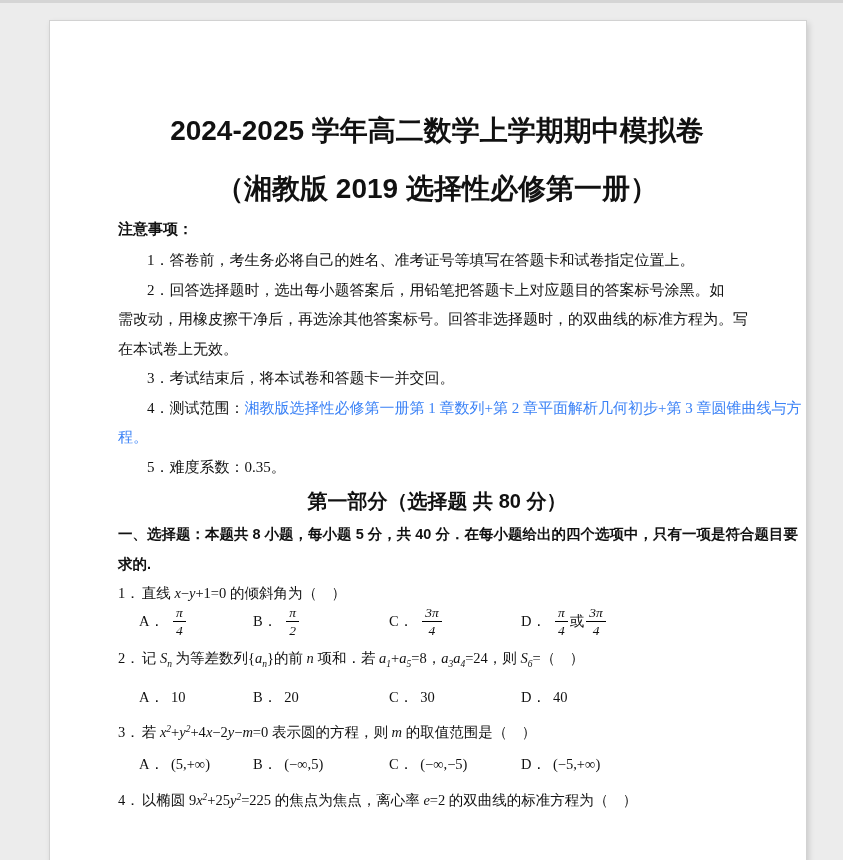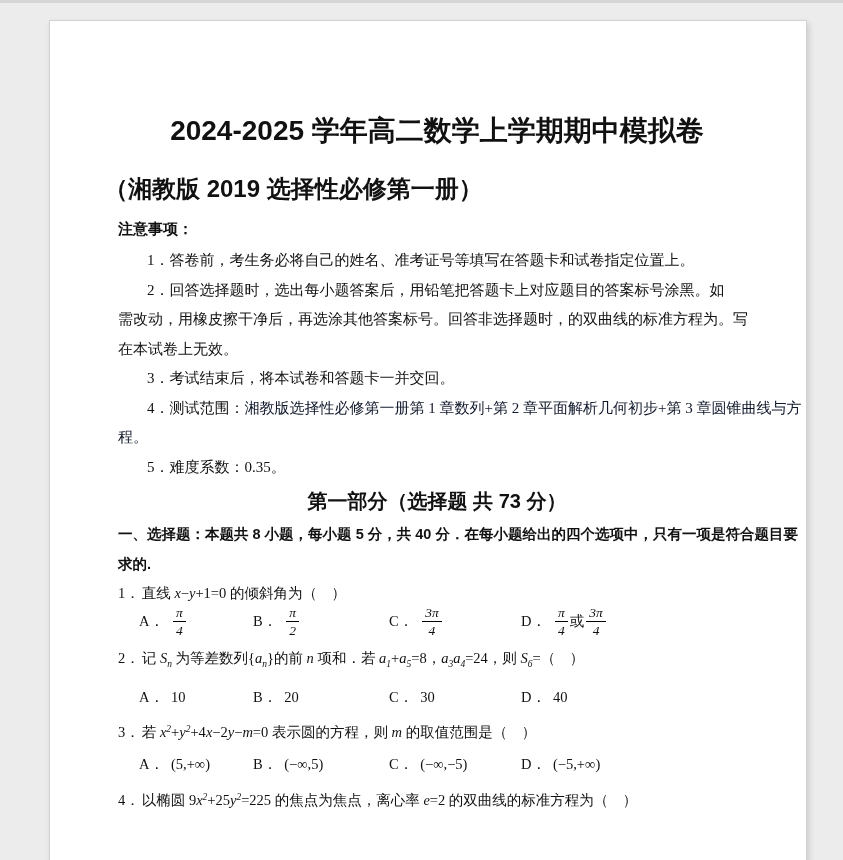--- a/index.html
+++ b/index.html
@@ -7,30 +7,30 @@
   body { font-family:"Liberation Serif","DejaVu Serif",serif; color:#111; }
   .canvas { position:absolute; inset:0; background:#ececec; }
   .top-strip { position:absolute; top:0; left:0; width:100%; height:3px; background:#d5d5d5; }
   .page { position:absolute; left:49px; top:20px; width:758px; height:1150px;
           background:#ffffff; border:1px solid #d2d2d2;
           box-shadow:2px 3px 6px rgba(0,0,0,0.14); }
   .content { padding:0 36px 0 68px; }
 
   .doc-title { margin:92px 0 0 -14px; text-align:center; font-size:28px; line-height:36px;
                font-weight:bold; font-family:"Liberation Sans","DejaVu Sans",sans-serif; }
-  .doc-subtitle { margin:22px 0 0 -14px; font-size:24px; line-height:36px;
+  .doc-subtitle { margin:22px 0 0 -14px; text-align:center; font-size:28px; line-height:36px;
                   font-weight:bold; font-family:"Liberation Sans","DejaVu Sans",sans-serif; }
   .exam-info { margin:21px 0 0 -14px; text-align:center; font-size:13.5px; line-height:18px;
                font-weight:bold; }
   .notice-heading { margin-top:12px; font-size:15px; line-height:20px; font-weight:bold;
                     font-family:"Liberation Sans","DejaVu Sans",sans-serif; }
   .notice-lines { margin-top:7px; }
   .notice-line { font-size:15px; line-height:29.5px; white-space:nowrap; }
   .notice-line.indent { padding-left:29px; }
-  .red { color:#0f172a; }
+  .red { color:#3b82f6; }
 
   .part-heading { margin:4px 0 0 -14px; text-align:center; font-size:20px; line-height:30px;
                   font-weight:bold; font-family:"Liberation Sans","DejaVu Sans",sans-serif; }
   .intro-lines { margin-top:4px; }
   .intro-line { font-size:14.5px; line-height:29.5px; font-weight:bold; white-space:nowrap;
                 font-family:"Liberation Sans","DejaVu Sans",sans-serif; }
 
   .q-stem { font-size:14.5px; line-height:29.5px; white-space:nowrap; }
   .q-num { margin-right:2px; font-family:"Liberation Serif",serif; }
   .mvar { font-family:"Liberation Serif",serif; font-style:italic; }
@@ -70,21 +70,21 @@
       <div class="notice-lines" id="notice-lines">
           <div class="notice-line indent"><span>1．答卷前，考生务必将自己的姓名、准考证号等填写在答题卡和试卷指定位置上。</span></div>
           <div class="notice-line indent"><span>2．回答选择题时，选出每小题答案后，用铅笔把答题卡上对应题目的答案标号涂黑。如</span></div>
           <div class="notice-line"><span>需改动，用橡皮擦干净后，再选涂其他答案标号。回答非选择题时，的双曲线的标准方程为。写</span></div>
           <div class="notice-line"><span>在本试卷上无效。</span></div>
           <div class="notice-line indent"><span>3．考试结束后，将本试卷和答题卡一并交回。</span></div>
           <div class="notice-line indent"><span>4．测试范围：</span><span class="red">湘教版选择性必修第一册第 1 章数列+第 2 章平面解析几何初步+第 3 章圆锥曲线与方</span></div>
           <div class="notice-line"><span class="red">程。</span></div>
           <div class="notice-line indent"><span>5．难度系数：0.35。</span></div>
         </div>
-      <div class="part-heading">第一部分（选择题 共 73 分）</div>
+      <div class="part-heading">第一部分（选择题 共 80 分）</div>
       <div class="intro-lines" id="intro-lines">
           <div class="intro-line">一、选择题：本题共 8 小题，每小题 5 分，共 40 分．在每小题给出的四个选项中，只有一项是符合题目要</div>
           <div class="intro-line">求的.</div>
         </div>
       <div id="questions">
           <div class="question q1">
             <div class="q-stem"><span class="q-num">1．</span><span class="mtxt">直线 </span><span class="mvar">x</span><span class="mtxt">−</span><span class="mvar">y</span><span class="mtxt">+1=0 的倾斜角为（　）</span></div>
             <div class="opt-row tall">
               <span class="opt opt0">
                 <span class="opt-label">A．</span>

